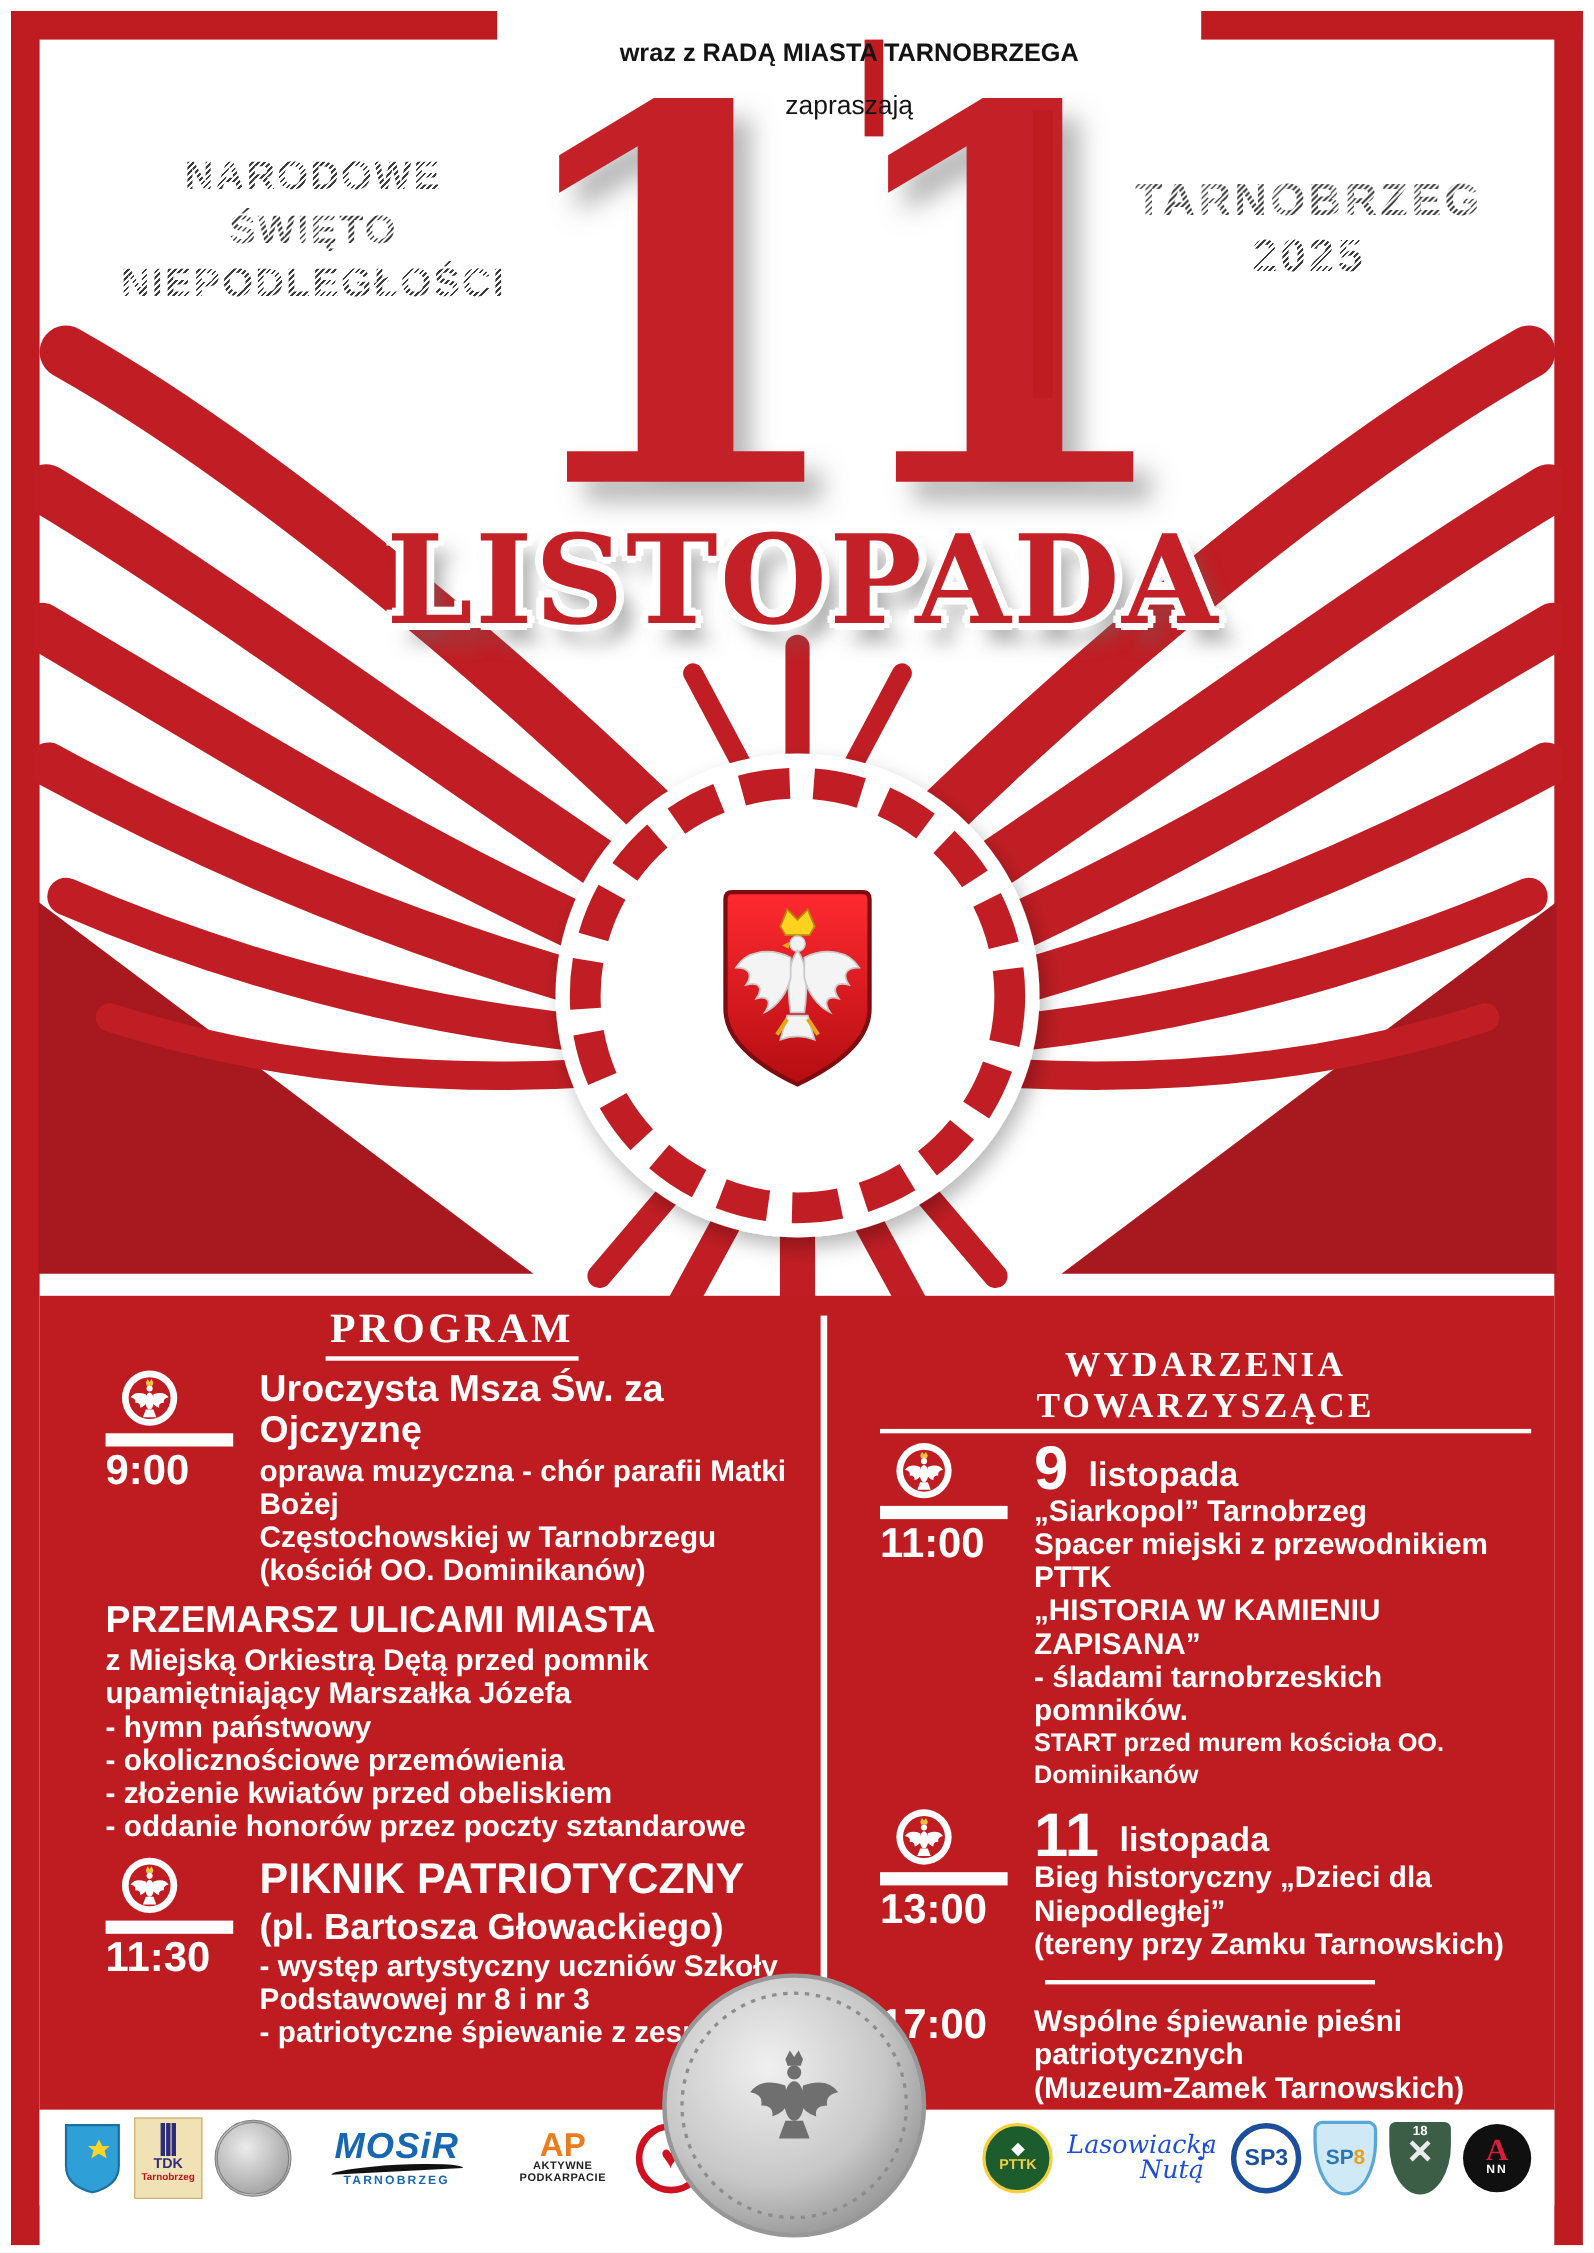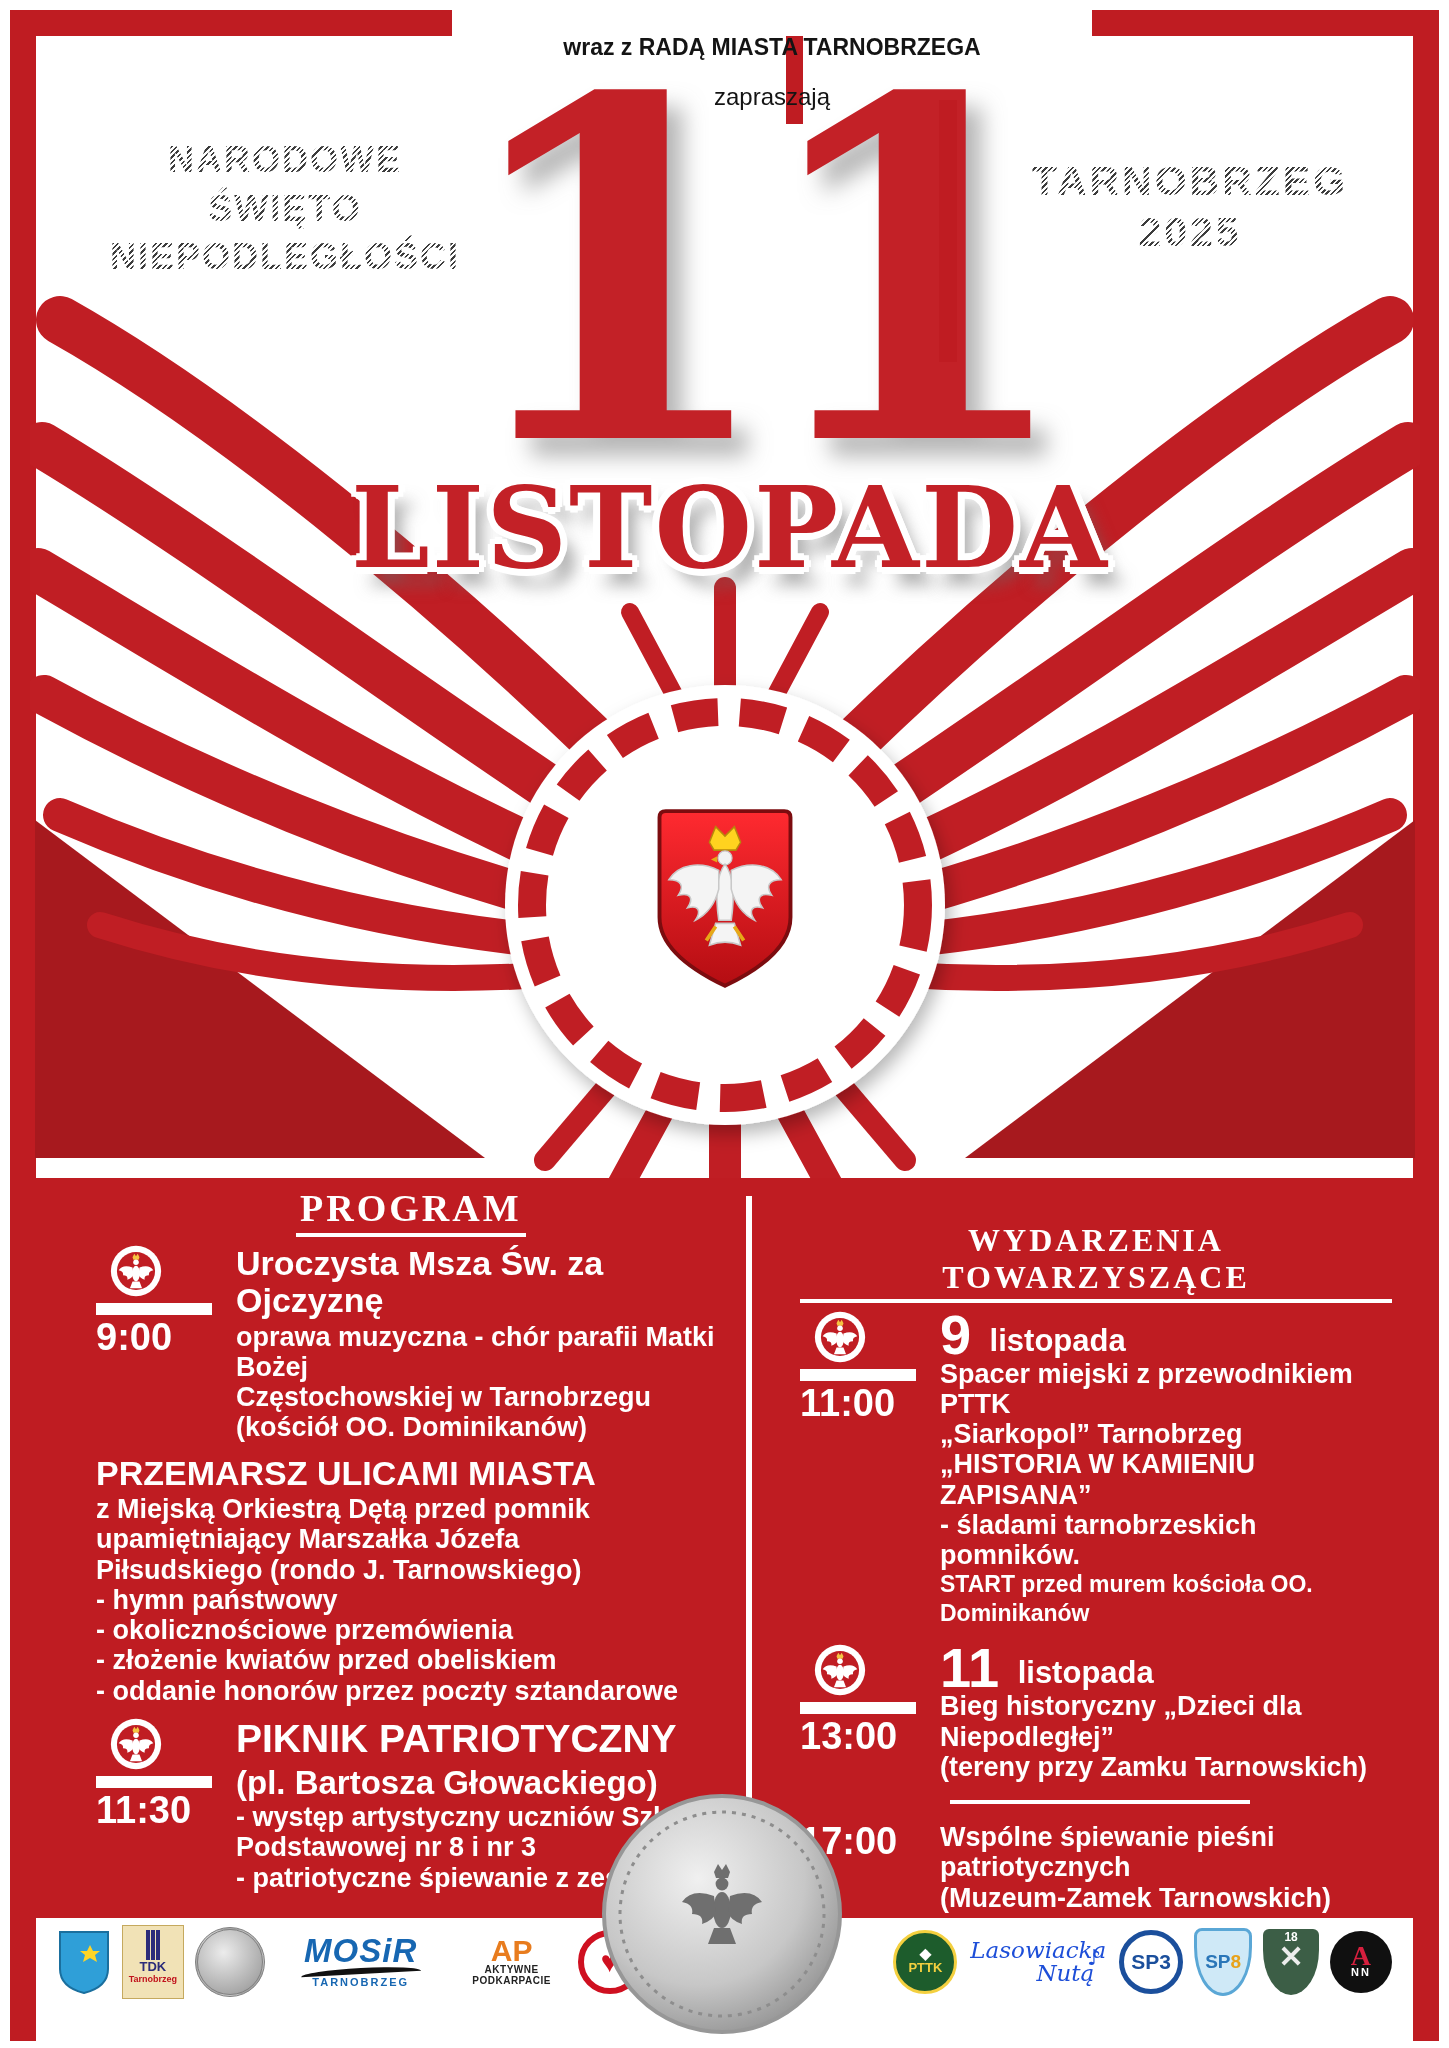--- a/index.html
+++ b/index.html
@@ -242,21 +242,20 @@
           <div class="p-line">Częstochowskiej w Tarnobrzegu</div>
           <div class="p-line">(kościół OO. Dominikanów)</div>
         </div>
       </div>
 
       <div class="p-row">
         <div class="p-body">
           <div class="p-title">PRZEMARSZ ULICAMI MIASTA</div>
           <div class="p-line">z Miejską Orkiestrą Dętą przed pomnik</div>
           <div class="p-line">upamiętniający Marszałka Józefa</div>
-          <div class="p-line">Piłsudskiego (rondo J. Tarnowskiego)</div>
           <div class="p-line">- hymn państwowy</div>
           <div class="p-line">- okolicznościowe przemówienia</div>
           <div class="p-line">- złożenie kwiatów przed obeliskiem</div>
           <div class="p-line">- oddanie honorów przez poczty sztandarowe</div>
         </div>
       </div>
 
       <div class="p-row">
         <div class="p-ico">
           <svg class="roundel" viewBox="0 0 60 60">
@@ -285,22 +284,22 @@
               <use href="#roundel-g"></use>
             </svg>
           <div class="bar"></div>
           <div class="time">11:00</div>
         </div>
         <div class="p-body">
           <div>
             <span class="day-big">9</span>
             <span class="day-suf">listopada</span>
           </div>
+          <div class="p-line">„Siarkopol” Tarnobrzeg</div>
           <div class="p-line">Spacer miejski z przewodnikiem PTTK</div>
-          <div class="p-line">„Siarkopol” Tarnobrzeg</div>
           <div class="p-line">„HISTORIA W KAMIENIU ZAPISANA”</div>
           <div class="p-line">- śladami tarnobrzeskich pomników.</div>
           <div class="p-line sm">START przed murem kościoła OO. Dominikanów</div>
         </div>
       </div>
 
       <div class="p-row" style="margin-top:16px">
         <div class="p-ico">
           <svg class="roundel" viewBox="0 0 60 60">
               <use href="#roundel-g"></use>

